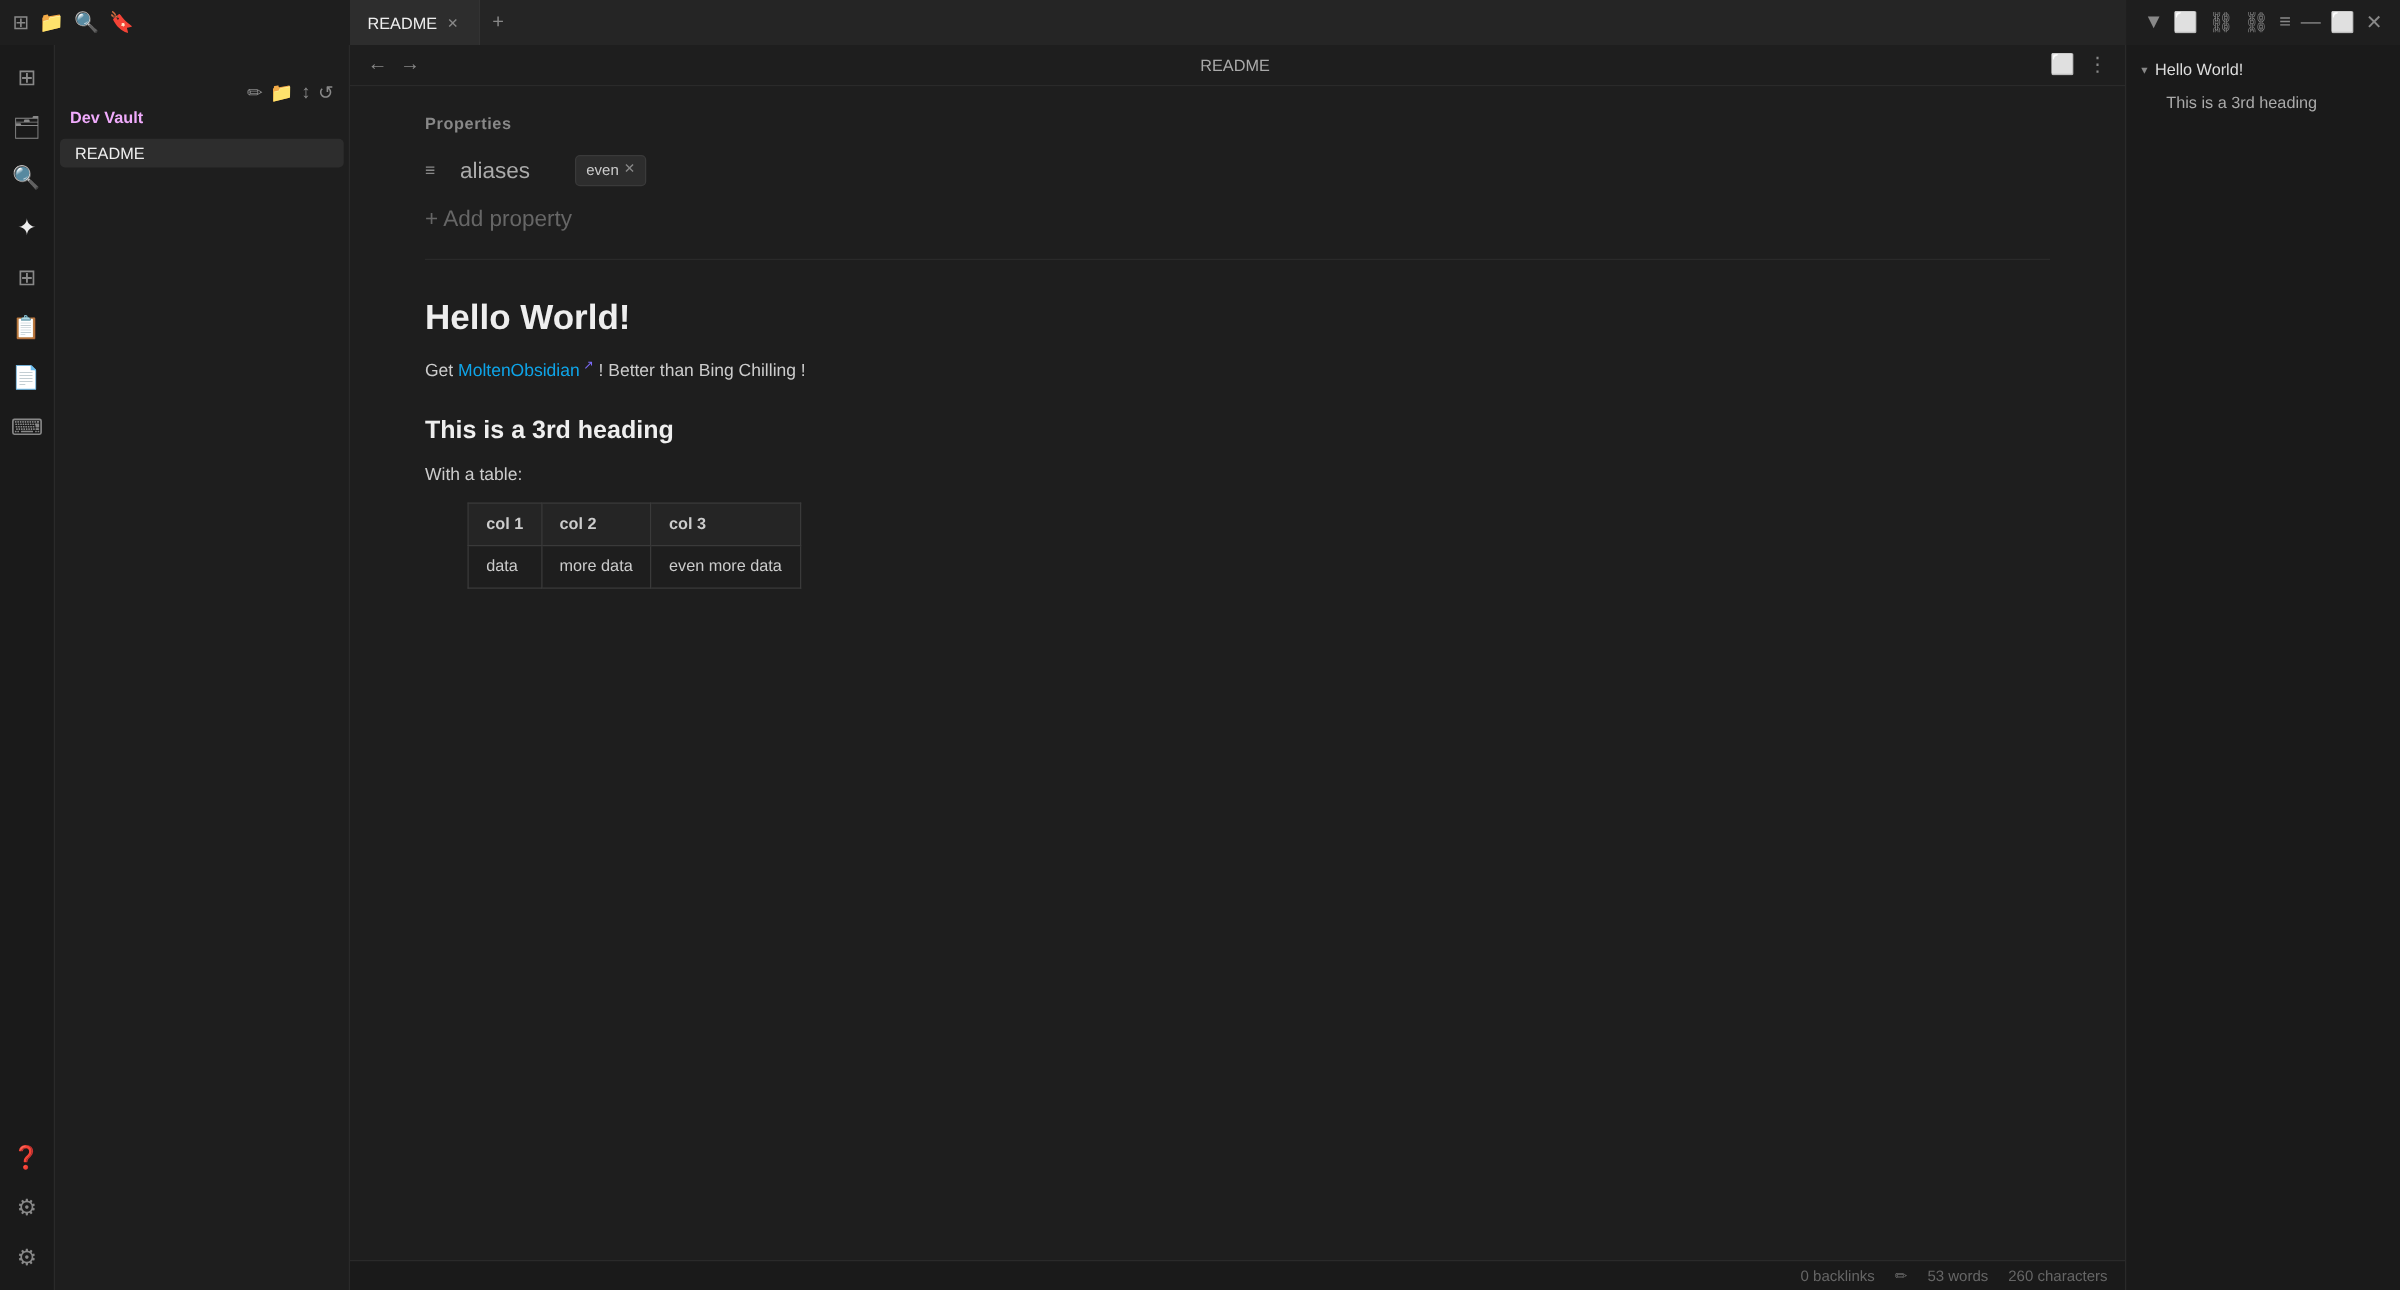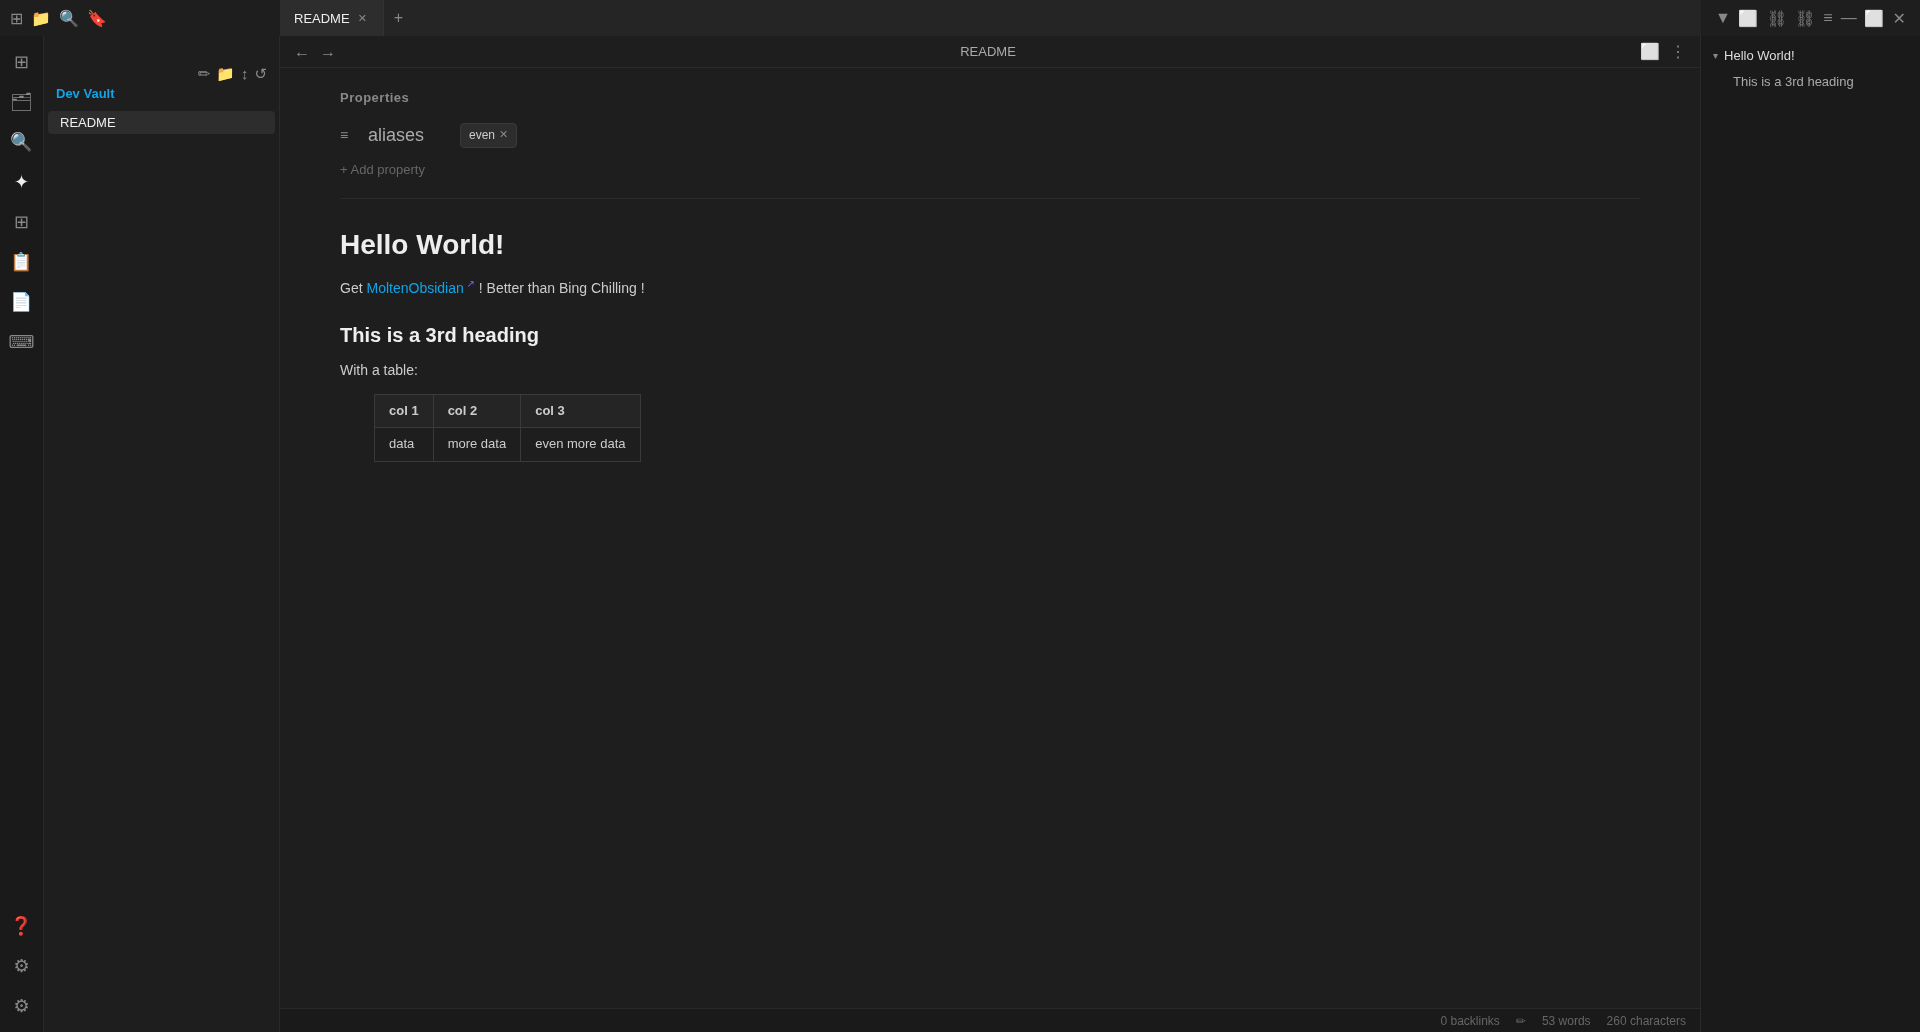--- a/index.html
+++ b/index.html
@@ -132,21 +132,21 @@
     .sidebar-header {
       display: flex;
       align-items: center;
       justify-content: space-between;
       padding: 10px 12px;
       color: #ccc;
       font-size: 13px;
     }
     .sidebar-vault-name {
       font-weight: 600;
-      color: #0ea5e9;
+      color: #f0abfc;
       margin-top: 40px;
     }
     .sidebar-actions {
       display: flex;
       gap: 6px;
       color: #888;
       font-size: 15px;
     }
     .sidebar-actions span { cursor: pointer; }
     .sidebar-item {
@@ -256,21 +256,21 @@
       color: #888;
       cursor: pointer;
       font-size: 11px;
     }
     .add-property {
       display: flex;
       align-items: flex-end;
       gap: 6px;
       color: #666;
       cursor: pointer;
-      font-size: 13px;
+      font-size: 18px;
       padding: 2px 0;
     }
 
     
     .h1 {
       font-size: 28px;
       font-weight: 700;
       color: #eee;
       margin-bottom: 8px;
       margin-top: 20px;

